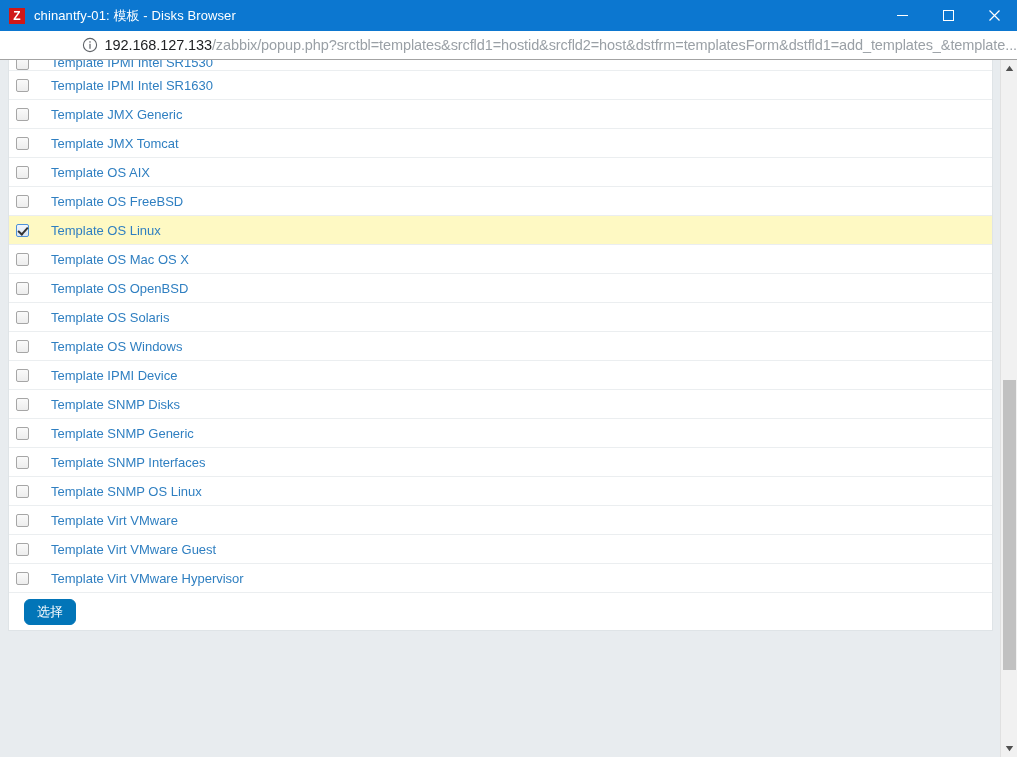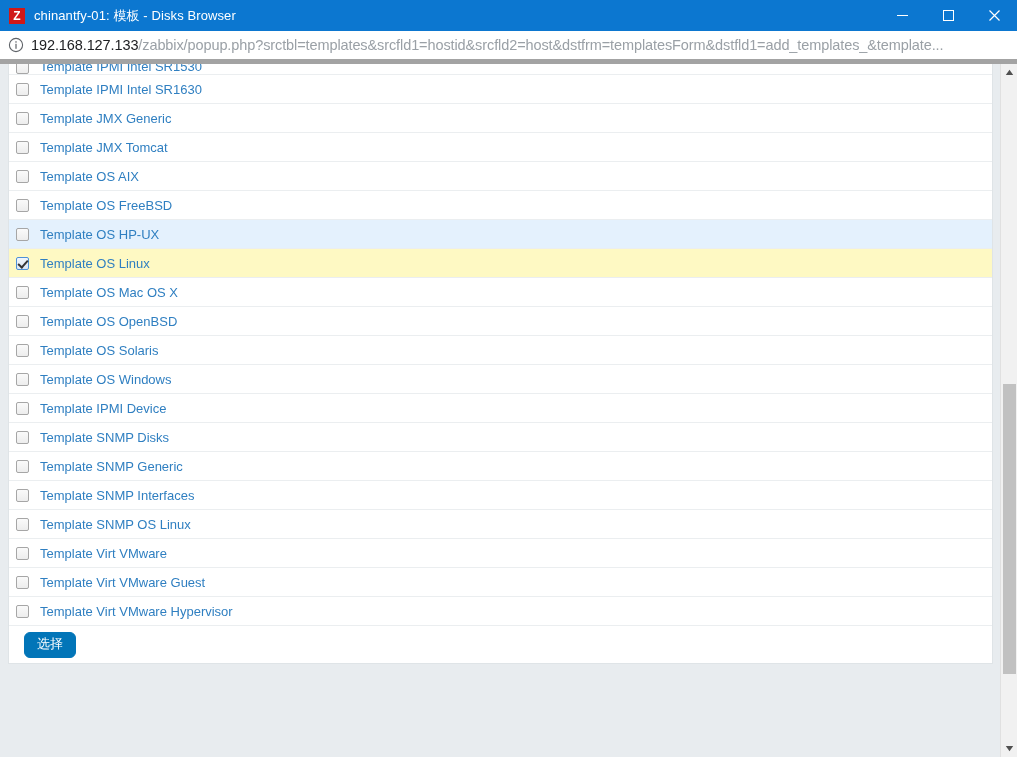--- a/index.html
+++ b/index.html
@@ -65,26 +65,27 @@
     align-items: center;
     justify-content: center;
     color: #ffffff;
   }
   .win-btn svg { display: block; }
 
   
   .addressbar {
     height: 28px;
     background: #ffffff;
-    border-bottom: 5px solid #a3a3a3;
+    border-bottom: 1px solid #a3a3a3;
     display: flex;
     align-items: center;
     flex: 0 0 auto;
     padding-left: 8px;
     overflow: hidden;
+    justify-content: flex-end;
   }
   .info-icon {
     width: 16px;
     height: 16px;
     flex: 0 0 auto;
     margin-right: 7px;
     color: #5f6368;
   }
   .info-icon svg { display: block; }
   .url {
@@ -123,20 +124,21 @@
   }
 
   .row {
     height: 29px;
     display: flex;
     align-items: center;
     border-bottom: 1px solid #ebeef0;
     padding-left: 7px;
     box-sizing: border-box;
     background: #ffffff;
+    gap: 11px;
   }
   .row.hover { background: #e4f1fd; }
   .row.selected { background: #fef9c3; }
 
   .cb {
     width: 13px;
     height: 13px;
     flex: 0 0 auto;
     margin-right: 11px;
     border: 1px solid #a6a6a6;
@@ -175,21 +177,21 @@
     padding-left: 15px;
     background: #ffffff;
     box-sizing: border-box;
   }
   .select-btn {
     background: #0275b8;
     color: #ffffff;
     border: 1px solid #0275b8;
     border-radius: 6px;
     font-size: 13px;
-    font-family: Liberation Mono, monospace;
+    font-family: Liberation Sans, sans-serif;
     padding: 5px 12px 6px 12px;
     cursor: pointer;
     line-height: 1;
   }
 
   
   .scrollbar {
     width: 17px;
     flex: 0 0 auto;
     background: #f1f1f1;
@@ -275,24 +277,20 @@
               <a class="row-link">Template JMX Tomcat</a>
             </div>
             <div class="row">
               <span class="cb"></span>
               <a class="row-link">Template OS AIX</a>
             </div>
             <div class="row">
               <span class="cb"></span>
               <a class="row-link">Template OS FreeBSD</a>
             </div>
-            <div class="row hover">
-              <span class="cb"></span>
-              <a class="row-link">Template OS HP-UX</a>
-            </div>
             <div class="row selected">
               <span class="cb checked"></span>
               <a class="row-link">Template OS Linux</a>
             </div>
             <div class="row">
               <span class="cb"></span>
               <a class="row-link">Template OS Mac OS X</a>
             </div>
             <div class="row">
               <span class="cb"></span>

